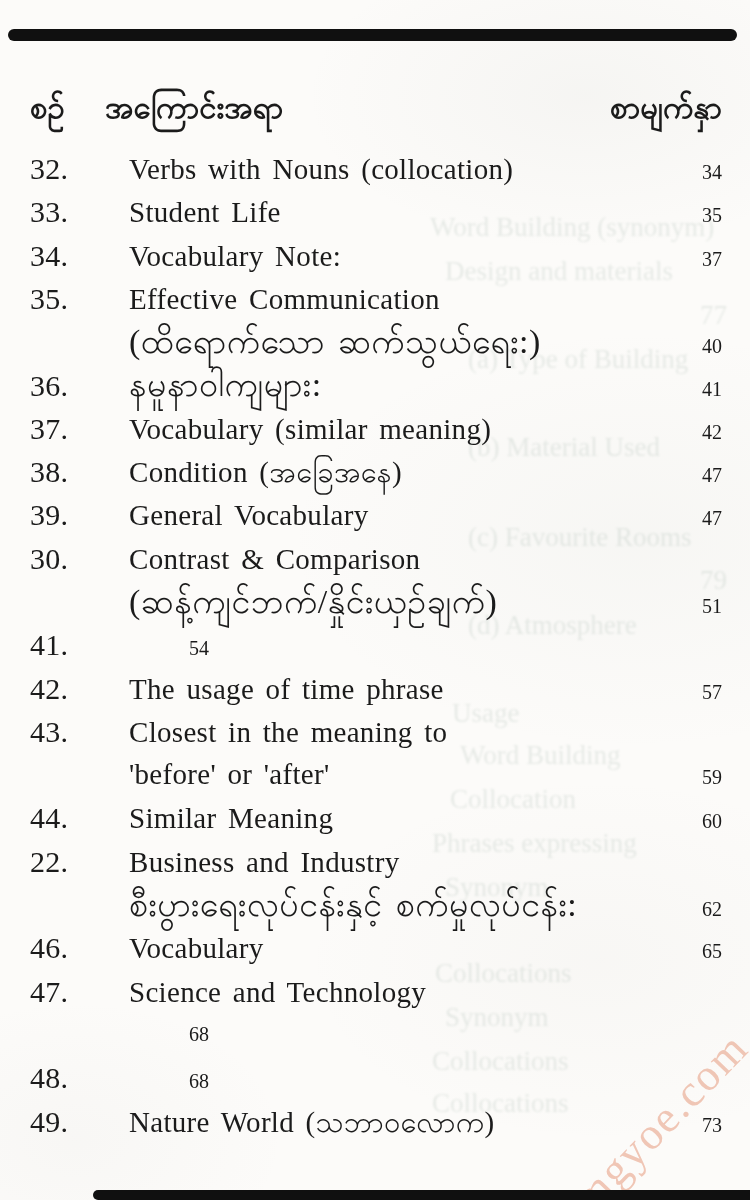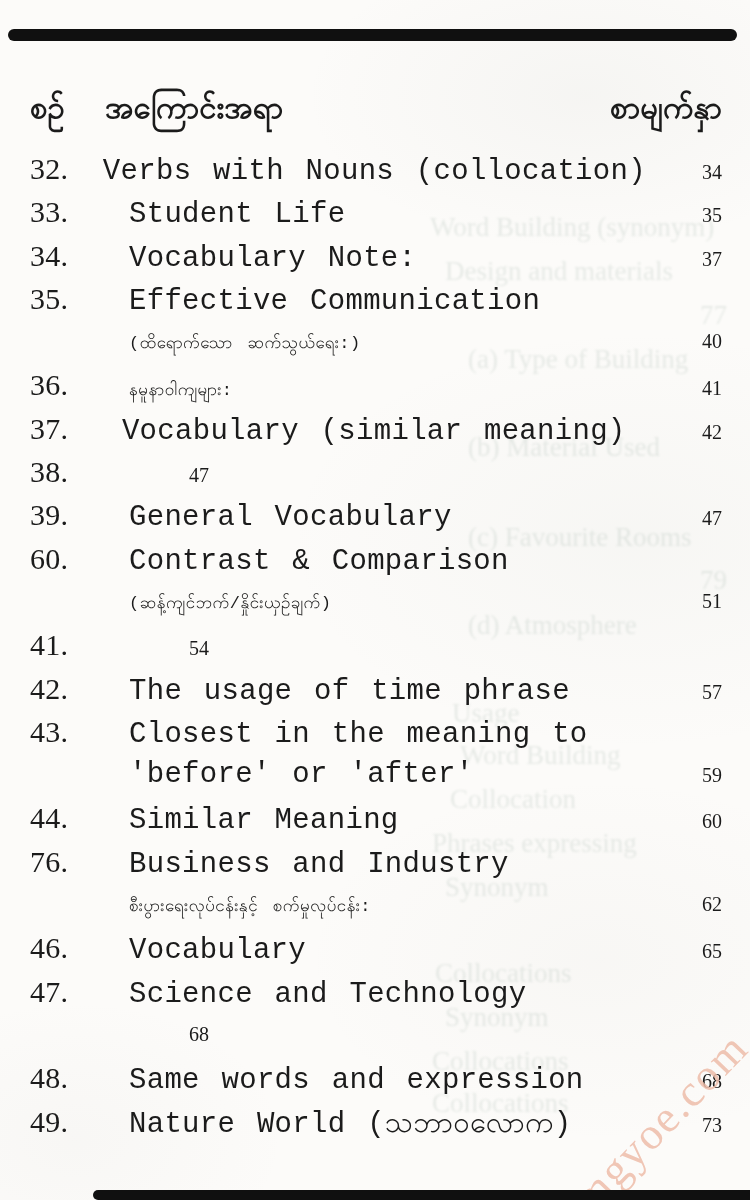--- a/index.html
+++ b/index.html
@@ -31,22 +31,22 @@
     position:absolute;top:88px;left:30px;right:28px;
     display:flex;align-items:baseline;
     font-weight:700;font-size:31px;line-height:40px;
   }
   .header .h-no{width:75px;}
   .header .h-subject{flex:1;}
   .header .h-page{text-align:right;}
   .toc{position:absolute;top:147px;left:30px;right:28px;}
   .toc-row{display:flex;align-items:baseline;height:43.3px;line-height:43.3px;white-space:nowrap;gap:24px;}
   .toc-row .num{width:75px;font-size:30px;letter-spacing:.3px;}
-  .toc-row .title{flex:1;font-size:29px;letter-spacing:.3px;word-spacing:4px;overflow:visible;font-family:Liberation Mono, monospace;}
-  .toc-row .title.my{font-size:17px;letter-spacing:.5px;}
+  .toc-row .title{flex:1;font-size:29px;letter-spacing:.3px;word-spacing:4px;overflow:visible;}
+  .toc-row .title.my{font-size:34px;letter-spacing:.5px;}
   .toc-row .pg{width:80px;text-align:right;font-size:20px;}
   .watermark{
     position:absolute;left:538px;top:1078px;width:280px;
     transform:rotate(-46deg);transform-origin:center;
     font-family:"Liberation Serif", serif;
     font-size:45px;letter-spacing:2px;
     color:var(--wm,#eebdaa);opacity:.85;
     pointer-events:none;white-space:nowrap;
   }
 </style>
@@ -114,29 +114,30 @@
         <span class="title my">နမူနာဝါကျများ:</span>
         <span class="pg">41</span>
       </div>
       <div class="toc-row">
         <span class="num">37.</span>
         <span class="title">Vocabulary (similar meaning)</span>
         <span class="pg">42</span>
       </div>
       <div class="toc-row">
         <span class="num">38.</span>
+        <span class="title">Condition (အခြေအနေ)</span>
         <span class="pg">47</span>
       </div>
       <div class="toc-row">
         <span class="num">39.</span>
         <span class="title">General Vocabulary</span>
         <span class="pg">47</span>
       </div>
       <div class="toc-row">
-        <span class="num">60.</span>
+        <span class="num">30.</span>
         <span class="title">Contrast &amp; Comparison</span>
         <span class="pg"></span>
       </div>
       <div class="toc-row">
         <span class="num"></span>
         <span class="title my">(ဆန့်ကျင်ဘက်/နှိုင်းယှဉ်ချက်)</span>
         <span class="pg">51</span>
       </div>
       <div class="toc-row">
         <span class="num">41.</span>
@@ -156,21 +157,21 @@
         <span class="num"></span>
         <span class="title">'before' or 'after'</span>
         <span class="pg">59</span>
       </div>
       <div class="toc-row">
         <span class="num">44.</span>
         <span class="title">Similar Meaning</span>
         <span class="pg">60</span>
       </div>
       <div class="toc-row">
-        <span class="num">76.</span>
+        <span class="num">22.</span>
         <span class="title">Business and Industry</span>
         <span class="pg"></span>
       </div>
       <div class="toc-row">
         <span class="num"></span>
         <span class="title my">စီးပွားရေးလုပ်ငန်းနှင့် စက်မှုလုပ်ငန်း:</span>
         <span class="pg">62</span>
       </div>
       <div class="toc-row">
         <span class="num">46.</span>
@@ -181,21 +182,20 @@
         <span class="num">47.</span>
         <span class="title">Science and Technology</span>
         <span class="pg"></span>
       </div>
       <div class="toc-row">
         <span class="num"></span>
         <span class="pg">68</span>
       </div>
       <div class="toc-row">
         <span class="num">48.</span>
-        <span class="title">Same words and expression</span>
         <span class="pg">68</span>
       </div>
       <div class="toc-row">
         <span class="num">49.</span>
         <span class="title">Nature World (သဘာဝလောက)</span>
         <span class="pg">73</span>
       </div>
     </div>
 
   <div class="watermark">mgyoe.com</div>

